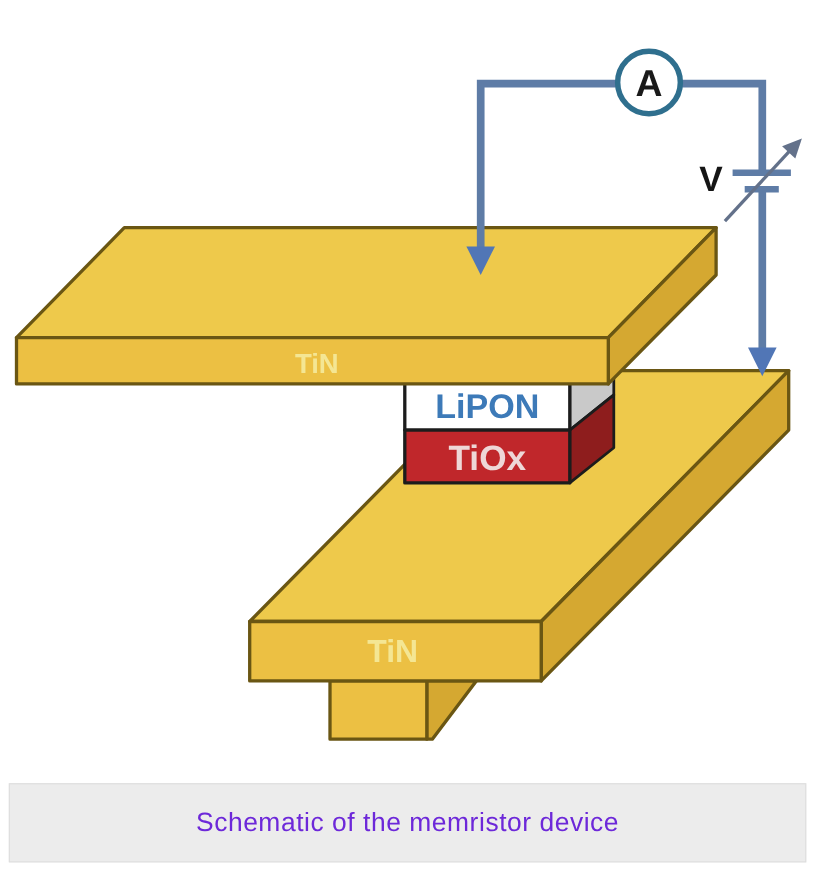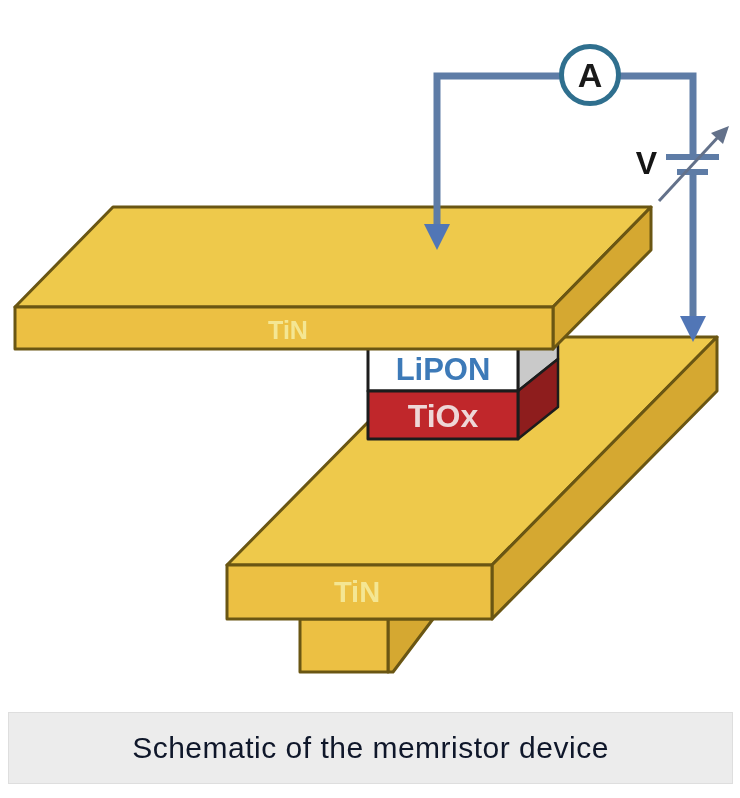--- a/index.html
+++ b/index.html
@@ -26,22 +26,22 @@
     top: 712px;
     width: 723px;
     height: 70px;
     background: #ececec;
     border: 1px solid #dedede;
     display: flex;
     align-items: center;
     justify-content: center;
   }
   .caption-text {
-    font-size: 30px;
-    color: #0f172a;
+    font-size: 24px;
+    color: #6d28d9;
     letter-spacing: 0.5px;
   }
   text { font-family: "Liberation Sans", sans-serif; }
   .slab-label {
     font-weight: bold;
     fill: #f6eda2;
     opacity: 0.85;
   }
 </style>
 </head>

